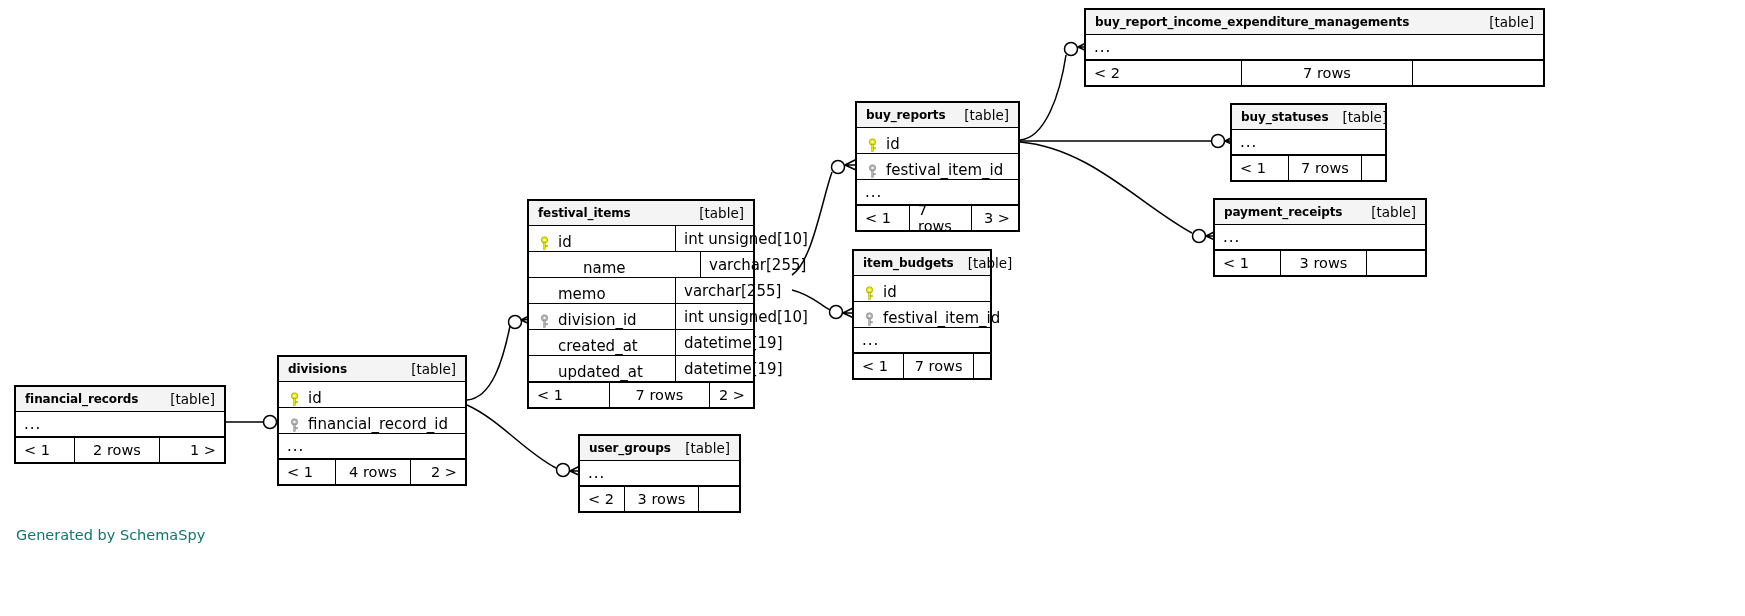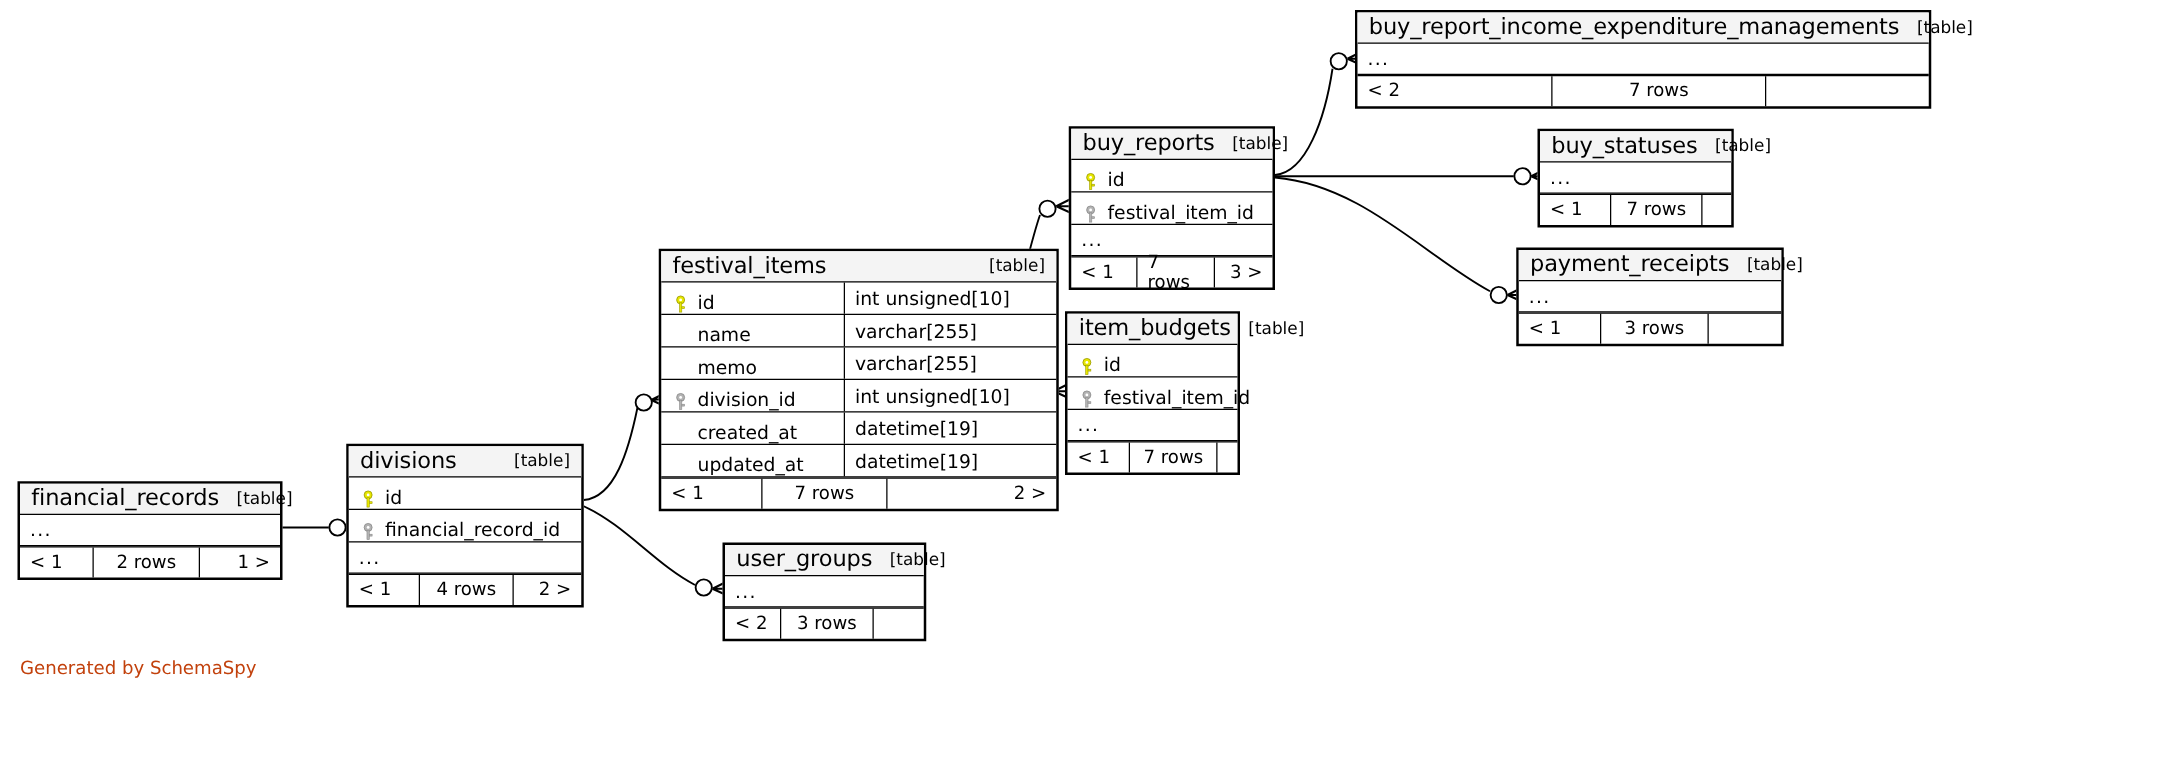--- a/index.html
+++ b/index.html
@@ -41,22 +41,22 @@
     border-bottom: 1px solid #000000;
     display: flex;
     align-items: center;
     justify-content: space-between;
     padding: 3px 9px 4px 9px;
     height: 25px;
     box-sizing: border-box;
     white-space: nowrap;
   }
   .tbl .hdr .tname {
-    font-weight: normal;
-    font-size: 18px;
+    font-weight: bold;
+    font-size: 12px;
     letter-spacing: -0.1px;
   }
   .tbl .hdr .tkind {
     font-size: 13.5px;
     font-weight: normal;
     margin-left: 14px;
     color: #000000;
   }
   .row {
     display: flex;
@@ -125,21 +125,21 @@
     justify-content: center;
     border-left: 1px solid #000000;
     border-right: 1px solid #000000;
   }
   .foot .f-right { justify-content: flex-end; }
   .credit {
     position: absolute;
     left: 16px;
     top: 527px;
     font-size: 14.5px;
-    color: #c2410c;
+    color: #0f766e;
   }
 </style>
 </head>
 <body>
 
 <div id="canvas">
 
   <svg id="edges" viewBox="0 0 1745 616" xmlns="http://www.w3.org/2000/svg">
     <defs>
       <marker id="crowfoot" markerWidth="14" markerHeight="14" refX="12" refY="7" orient="auto" markerUnits="userSpaceOnUse">
@@ -294,21 +294,21 @@
       </span>
     </div>
     <div class="ellipsis-row">...</div>
     <div class="foot">
       <div class="f-left" style="width:52px;">&lt; 1</div>
       <div class="f-mid" style="width:75px;">7 rows</div>
       <div class="f-right" style="flex:1;"></div>
     </div>
   </div>
 
-  <div class="tbl" style="left:527px; top:199px; width:320px;">
+  <div class="tbl" style="left:527px; top:199px; width:228px;">
     <div class="hdr">
       <span class="tname">festival_items</span>
       <span class="tkind">[table]</span>
     </div>
 
     <div class="row">
       <span class="colname" style="width:146px; flex:0 0 146px;">
         <span class="keyico">
           <svg viewBox="0 0 16 16" width="15" height="15">
             <circle cx="8" cy="4.2" r="3.4" fill="#e8e800" stroke="#9a9a00" stroke-width="0.7"></circle>
@@ -316,21 +316,21 @@
             <rect x="7" y="6.6" width="2" height="8" fill="#e8e800" stroke="#9a9a00" stroke-width="0.5"></rect>
             <rect x="9" y="10" width="2.4" height="1.6" fill="#e8e800" stroke="#9a9a00" stroke-width="0.5"></rect>
           </svg>
         </span>
         <span>id</span>
       </span>
       <span class="coltype" style="flex:1;">int unsigned[10]</span>
     </div>
 
     <div class="row">
-      <span class="colname" style="width:146px; flex:0 0 146px;">
+      <span class="colname" style="width:146px; flex:0 0 146px;margin-left:25px;">
         <span class="keyspacer"></span>
         <span>name</span>
       </span>
       <span class="coltype" style="flex:1;">varchar[255]</span>
     </div>
 
     <div class="row">
       <span class="colname" style="width:146px; flex:0 0 146px;">
         <span class="keyspacer"></span>
         <span>memo</span>

